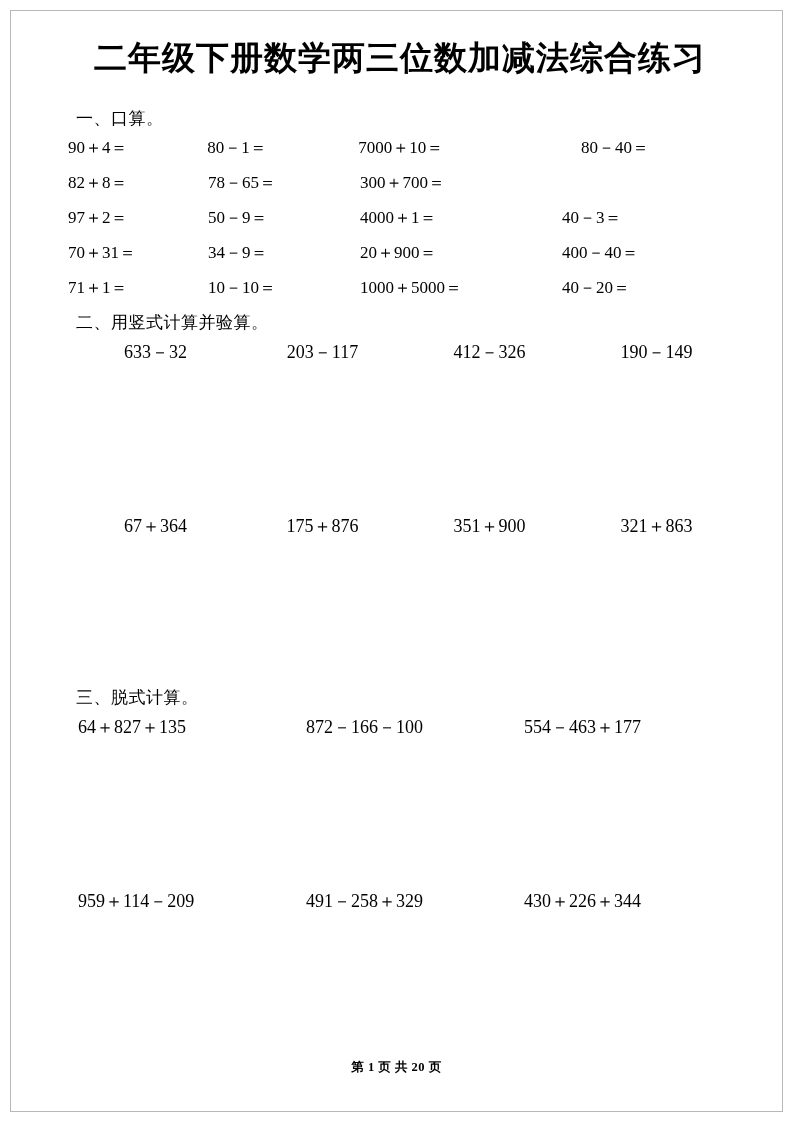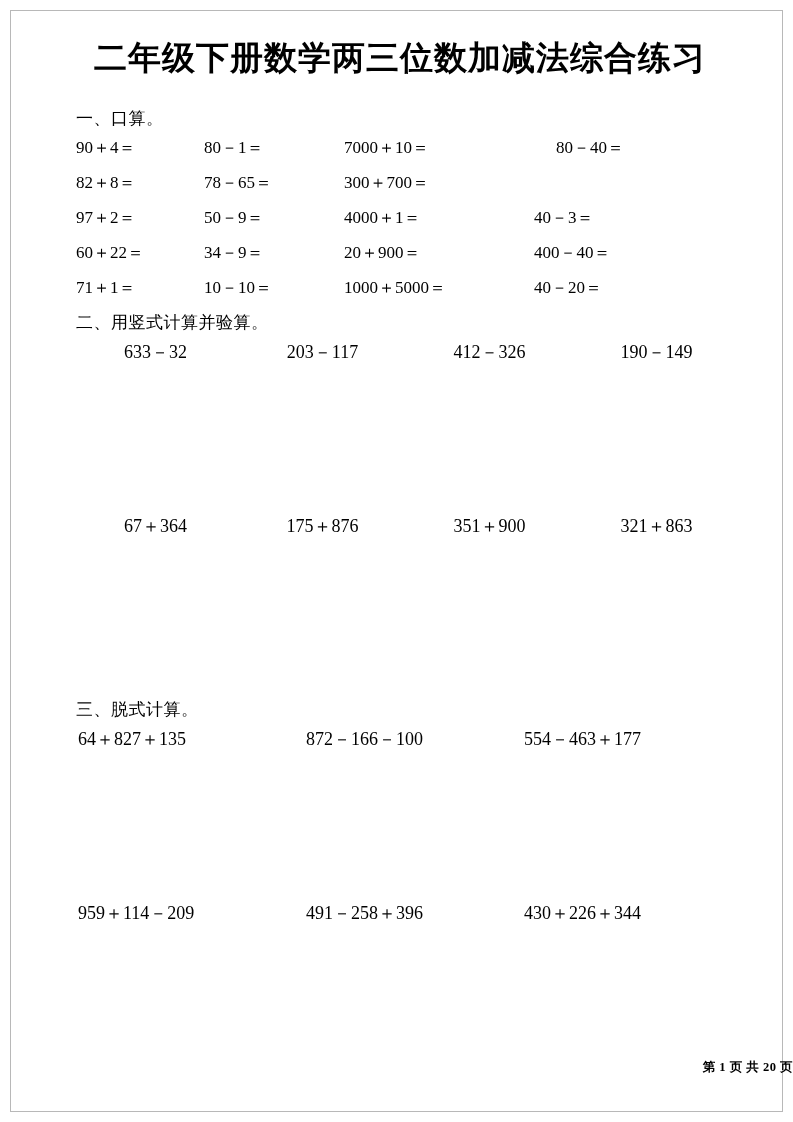--- a/index.html
+++ b/index.html
@@ -46,21 +46,22 @@
   .section-heading {
     font-size: 17px;
     margin: 0 0 6px 16px;
     letter-spacing: 0.5px;
   }
   .row {
     display: flex;
     margin-bottom: 12px;
   }
   .oral-row {
-    margin-left: 16px;
+    margin-left: 8px;
+    gap: 12px;
   }
   .oral-item {
     font-size: 17px;
     white-space: nowrap;
   }
   .oral-row .oral-item:nth-child(1) { width: 128px; }
   .oral-row .oral-item:nth-child(2) { width: 140px; }
   .oral-row .oral-item:nth-child(3) { width: 190px; }
   .oral-row .oral-item:nth-child(4) { width: 160px; text-align: left; }
   .oral-row .oral-item:nth-child(4).indent { padding-left: 22px; }
@@ -90,28 +91,28 @@
   }
   .expr-item {
     font-size: 18px;
     white-space: nowrap;
   }
   .expr-row .expr-item:nth-child(1) { width: 228px; padding-left: 6px; }
   .expr-row .expr-item:nth-child(2) { width: 218px; }
   .expr-row .expr-item:nth-child(3) { width: 200px; }
 
   .section3-heading {
-    margin-top: 12px;
+    margin-top: 0;
   }
   .footer {
     position: absolute;
     left: 0;
     right: 0;
     bottom: 46px;
-    text-align: right;
+    text-align: center;
     font-size: 12.5px;
     font-weight: bold;
     letter-spacing: 0.5px;
   }
 </style>
 </head>
 <body>
 
 <div class="page">
   <div class="page-border"></div>
@@ -134,21 +135,21 @@
         <span class="oral-item">78－65＝</span>
         <span class="oral-item">300＋700＝</span>
       </div>
       <div class="row oral-row">
         <span class="oral-item">97＋2＝</span>
         <span class="oral-item">50－9＝</span>
         <span class="oral-item">4000＋1＝</span>
         <span class="oral-item">40－3＝</span>
       </div>
       <div class="row oral-row">
-        <span class="oral-item">60＋22＝</span>
+        <span class="oral-item">70＋31＝</span>
         <span class="oral-item">34－9＝</span>
         <span class="oral-item">20＋900＝</span>
         <span class="oral-item">400－40＝</span>
       </div>
       <div class="row oral-row">
         <span class="oral-item">71＋1＝</span>
         <span class="oral-item">10－10＝</span>
         <span class="oral-item">1000＋5000＝</span>
         <span class="oral-item">40－20＝</span>
       </div>
@@ -182,21 +183,21 @@
       <div class="expr-row">
         <span class="expr-item">64＋827＋135</span>
         <span class="expr-item">872－166－100</span>
         <span class="expr-item">554－463＋177</span>
       </div>
 
       <div class="gap-3"></div>
 
       <div class="expr-row">
         <span class="expr-item">959＋114－209</span>
-        <span class="expr-item">491－258＋396</span>
+        <span class="expr-item">491－258＋329</span>
         <span class="expr-item">430＋226＋344</span>
       </div>
     </div>
 
   </div>
 
   <div class="footer">第 1 页 共 20 页</div>
 </div>
 
 </body></html>

